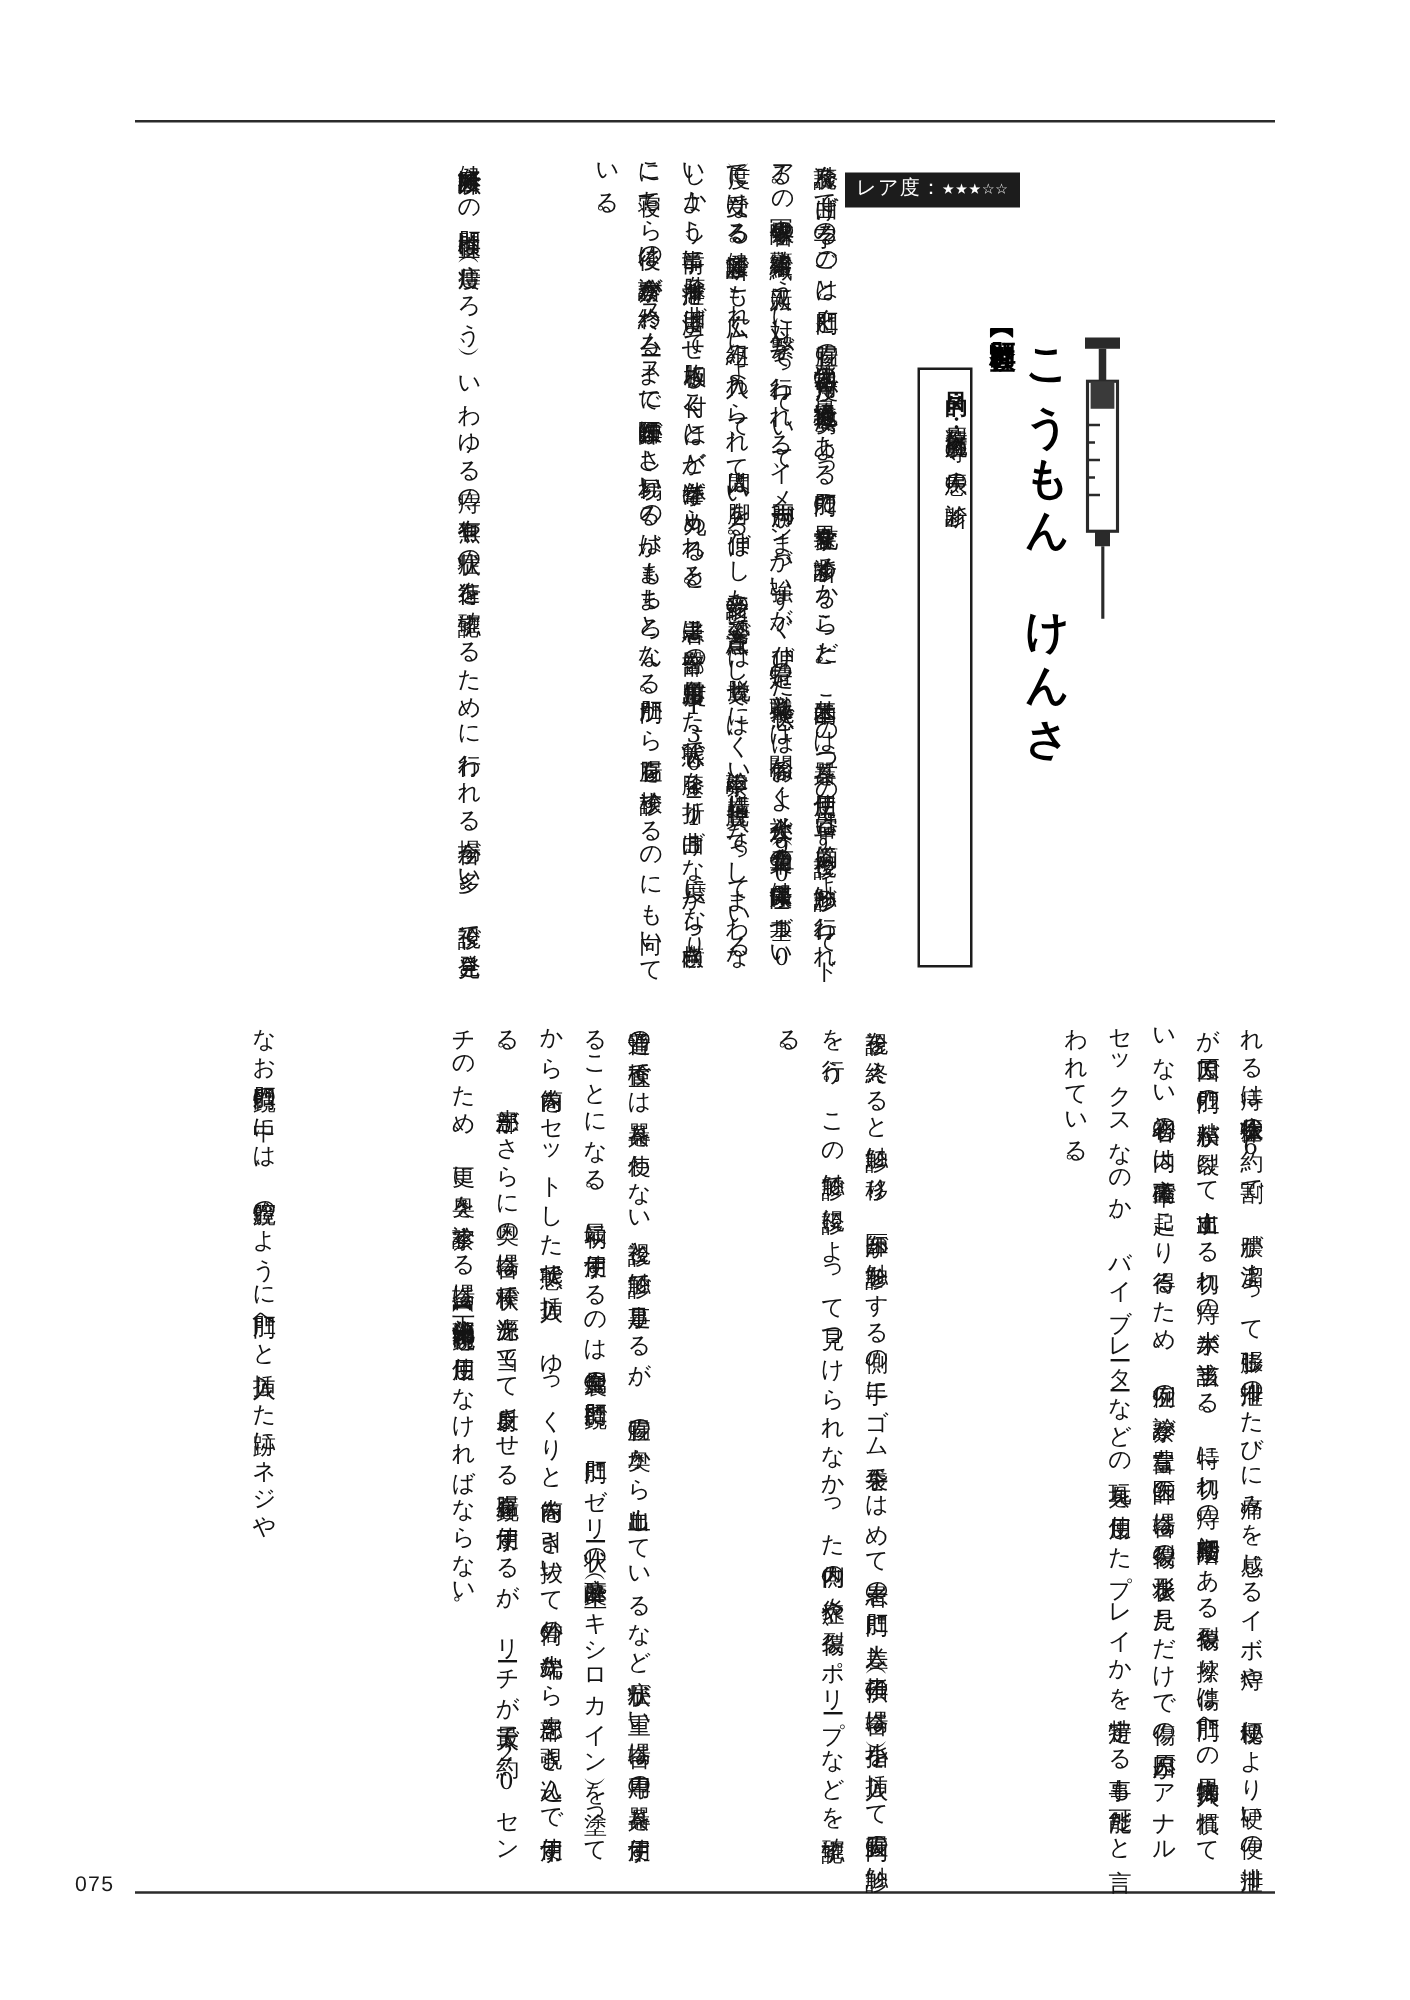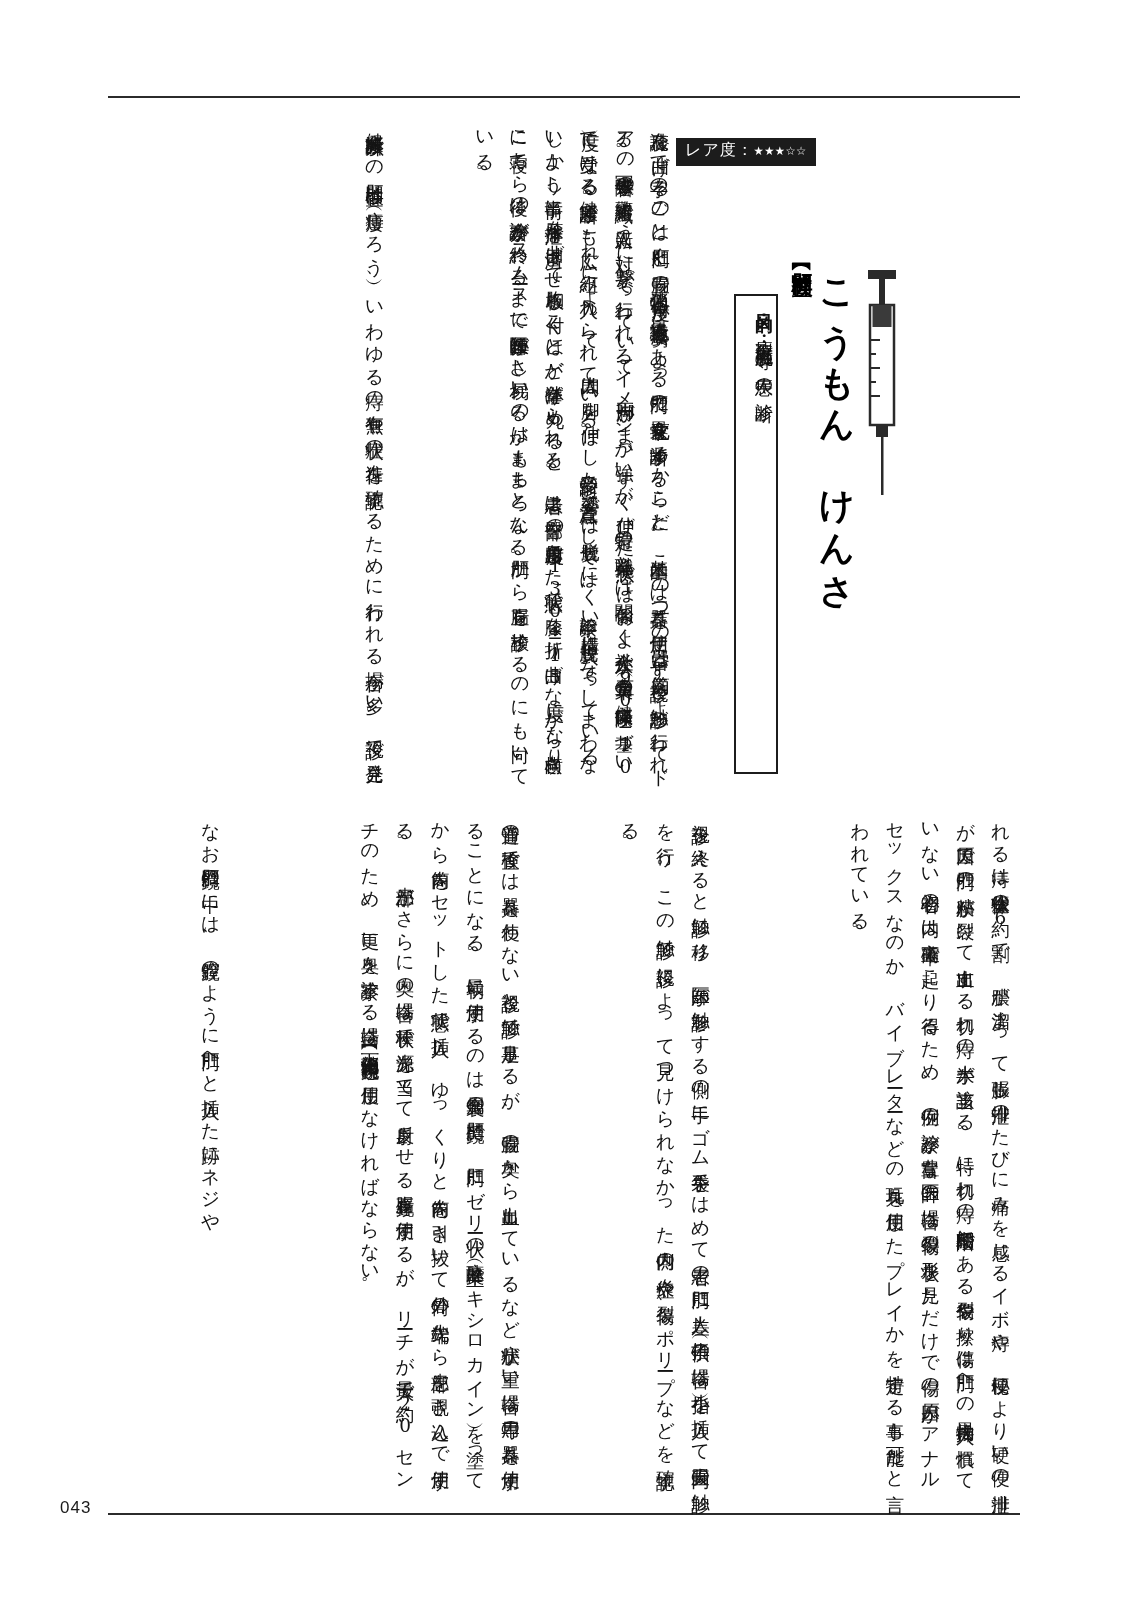--- a/index.html
+++ b/index.html
@@ -175,21 +175,21 @@
   }
 </style>
 </head>
 <body>
 
 <div class="page">
 
   <div class="rule-top"></div>
   <div class="rule-bottom"></div>
 
-  <div class="folio">043</div>
+  <div class="folio">075</div>
 
   <div class="upper">
 
     <div class="vblock">
 
       <div style="width:232px; height:100%; position:relative;">
 
         <div class="rare-badge">レア度：★★★☆☆</div>
 
         <div class="main-title">こうもん　けんさ</div>

